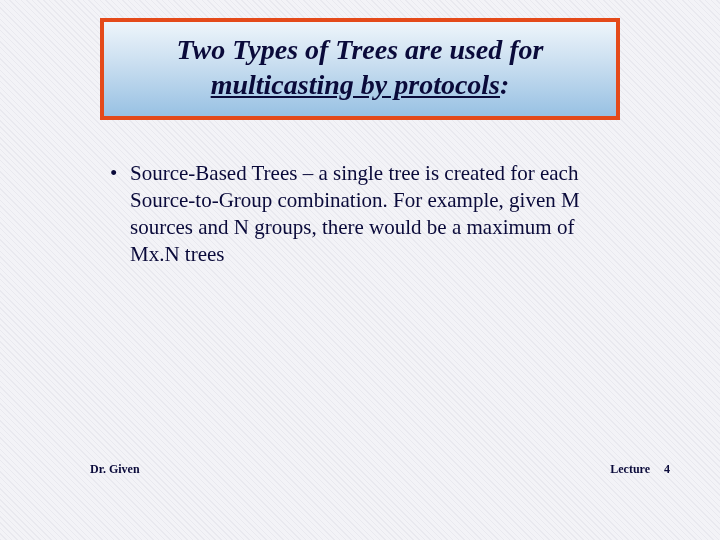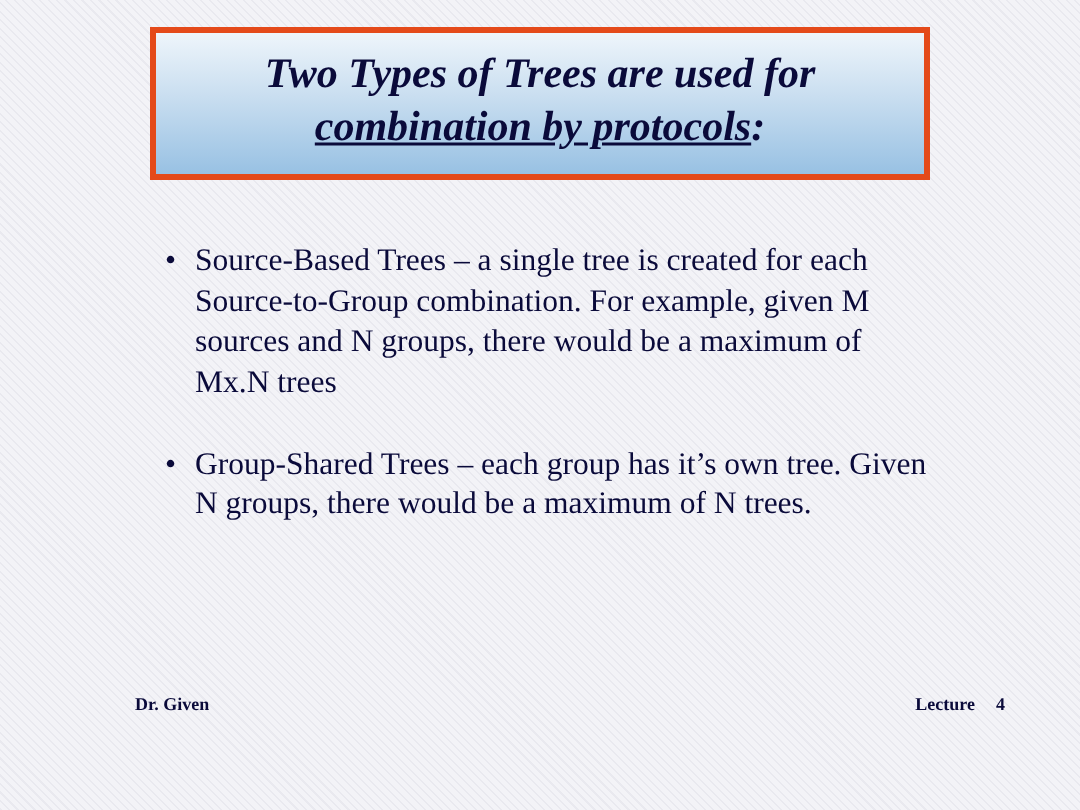--- a/index.html
+++ b/index.html
@@ -81,30 +81,27 @@
   .footer .page  { flex: 0 0 auto; text-align: right; min-width: 20px; }
 </style>
 </head>
 <body>
 
 <div class="slide">
 
   <div class="title-box">
     <h1>
       <span>Two Types of Trees are used for</span><br>
-      <span class="underline">combination by protocols</span><span>:</span>
+      <span class="underline">multicasting by protocols</span><span>:</span>
     </h1>
   </div>
 
   <div class="content">
     <div class="bullet">
       <span class="lead">Source-Based Trees</span><span> – a single tree is created for each Source-to-Group combination.  For example, given M sources and N groups, there would be a maximum of Mx.N trees</span>
-    </div>
-    <div class="bullet">
-      <span class="lead">Group-Shared Trees</span><span> – each group has it’s own tree.  Given N groups, there would be a maximum of N trees.</span>
     </div>
   </div>
 
   <div class="footer">
     <span class="author">Dr. Given</span>
     <span class="center">Lecture</span>
     <span class="page">4</span>
   </div>
 
 </div>

